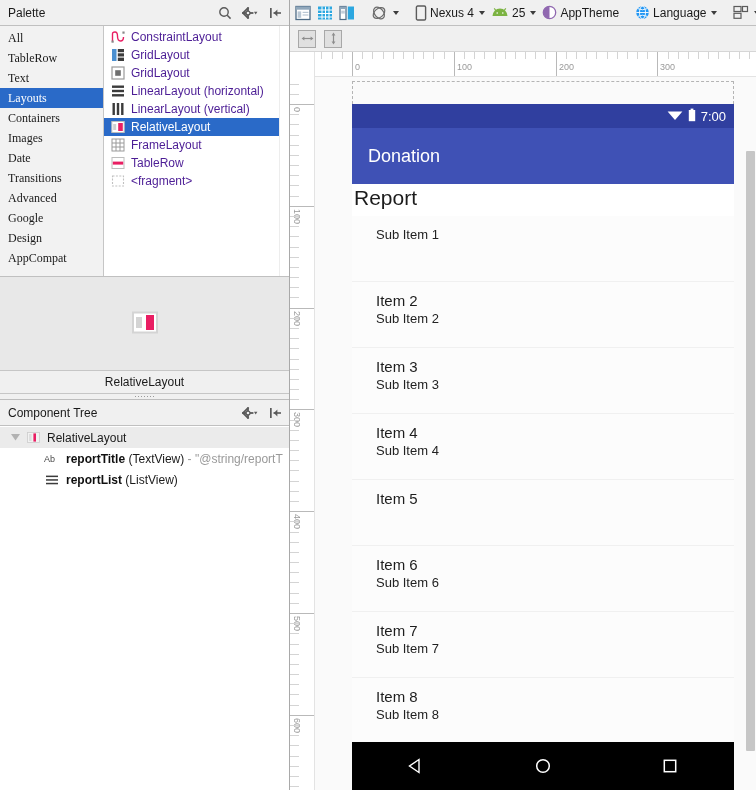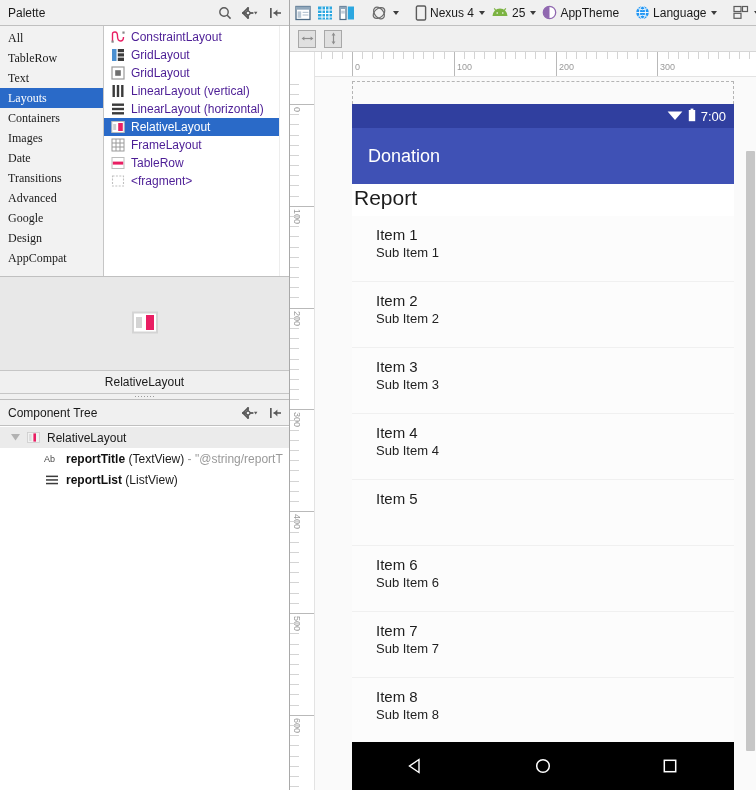--- a/index.html
+++ b/index.html
@@ -531,37 +531,37 @@
               <rect x="1" y="1" width="12" height="12" fill="none" stroke="#9a9a9a" stroke-width="1.2"></rect>
               <rect x="4.2" y="4.2" width="5.6" height="5.6" fill="#6f6f6f"></rect>
             </svg>
           </span>
           <span>GridLayout</span>
         </div>
 
         <div class="comp-item">
           <span class="comp-ic">
             <svg width="14" height="14" viewBox="0 0 14 14">
+              <rect x="1" y="1.5" width="12" height="2.4" fill="#3b3b3b"></rect>
+              <rect x="1" y="5.8" width="12" height="2.4" fill="#3b3b3b"></rect>
+              <rect x="1" y="10.1" width="12" height="2.4" fill="#3b3b3b"></rect>
+            </svg>
+          </span>
+          <span>LinearLayout (horizontal)</span>
+        </div>
+
+        <div class="comp-item">
+          <span class="comp-ic">
+            <svg width="14" height="14" viewBox="0 0 14 14">
               <rect x="1.5" y="1" width="2.4" height="12" fill="#3b3b3b"></rect>
               <rect x="5.8" y="1" width="2.4" height="12" fill="#3b3b3b"></rect>
               <rect x="10.1" y="1" width="2.4" height="12" fill="#3b3b3b"></rect>
             </svg>
           </span>
           <span>LinearLayout (vertical)</span>
-        </div>
-
-        <div class="comp-item">
-          <span class="comp-ic">
-            <svg width="14" height="14" viewBox="0 0 14 14">
-              <rect x="1" y="1.5" width="12" height="2.4" fill="#3b3b3b"></rect>
-              <rect x="1" y="5.8" width="12" height="2.4" fill="#3b3b3b"></rect>
-              <rect x="1" y="10.1" width="12" height="2.4" fill="#3b3b3b"></rect>
-            </svg>
-          </span>
-          <span>LinearLayout (horizontal)</span>
         </div>
 
         <div class="comp-item selected">
           <span class="comp-ic">
             <svg width="14" height="14" viewBox="0 0 14 14">
               <rect x="0.8" y="1.5" width="12.4" height="11" fill="#ffffff" stroke="#bdbdbd" stroke-width="1"></rect>
               <rect x="2.2" y="4" width="3" height="6" fill="#cfcfcf"></rect>
               <rect x="7.2" y="3" width="4.6" height="8" fill="#e91e63"></rect>
             </svg>
           </span>
@@ -850,21 +850,20 @@
           </div>
 
           <div id="app-bar">
             <span class="app-title">Donation</span>
           </div>
 
           <div id="report-title">Report</div>
 
           <div>
             <div class="list-item">
-              <div class="li-main">Item 1</div>
               <div class="li-sub">Sub Item 1</div>
             </div>
             <div class="list-item">
               <div class="li-main">Item 2</div>
               <div class="li-sub">Sub Item 2</div>
             </div>
             <div class="list-item">
               <div class="li-main">Item 3</div>
               <div class="li-sub">Sub Item 3</div>
             </div>

